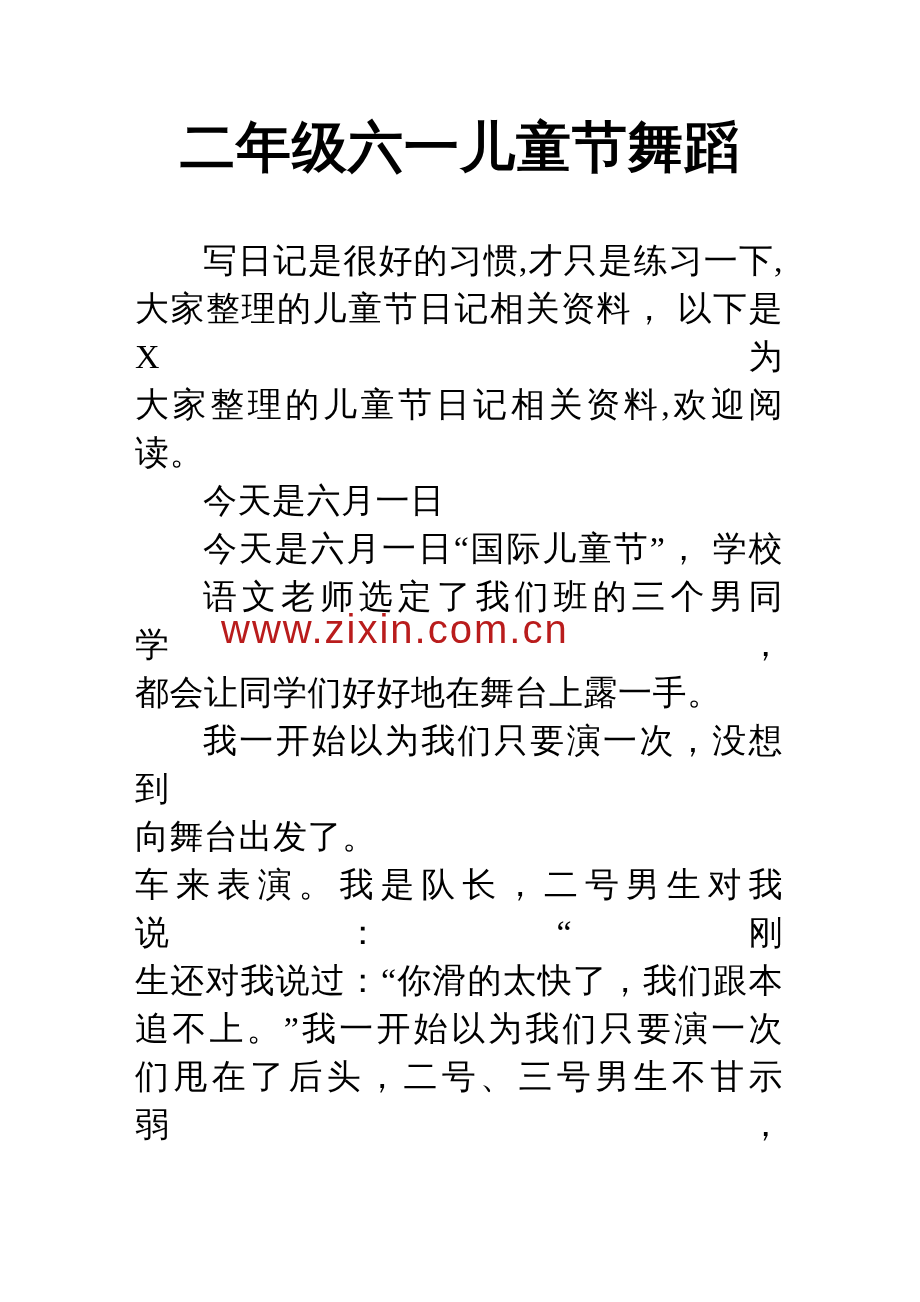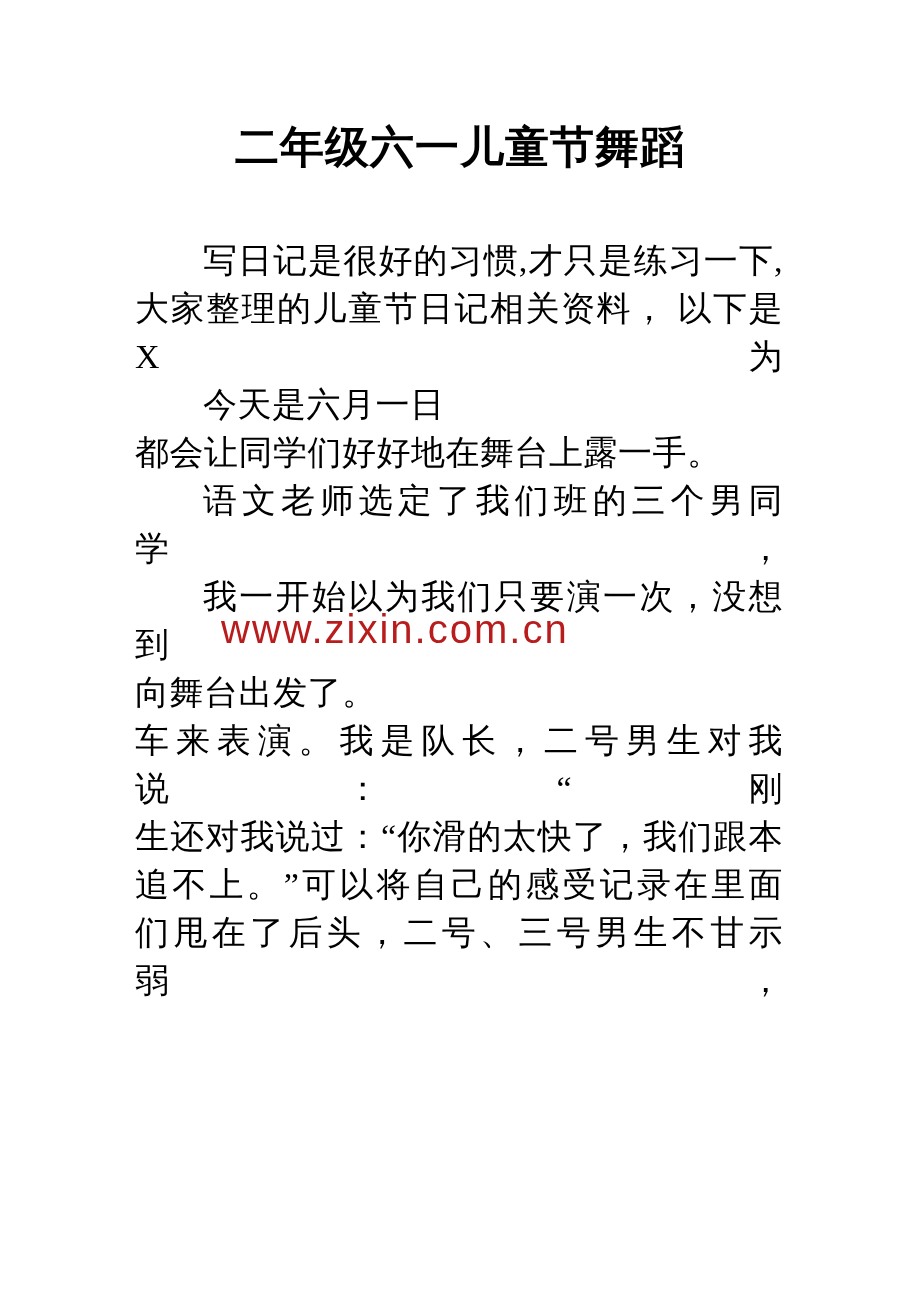--- a/index.html
+++ b/index.html
@@ -16,21 +16,21 @@
     font-family: "Liberation Serif", "DejaVu Serif", serif;
     color: #000000;
   }
   .doc-title {
     position: absolute;
     top: 116px;
     left: 0;
     width: 920px;
     margin: 0;
     text-align: center;
-    font-size: 44px;
+    font-size: 55px;
     line-height: 64px;
     font-weight: bold;
     letter-spacing: 1px;
     font-family: "Liberation Serif", "DejaVu Serif", serif;
   }
   .watermark {
     position: absolute;
     top: 606px;
     left: 221px;
     z-index: 1;
@@ -68,23 +68,25 @@
 <body>
 
 <div class="page">
   <h1 class="doc-title">二年级六一儿童节舞蹈</h1>
 
   <div class="watermark">www.zixin.com.cn</div>
 
   <div class="doc-body">
       <div class="line para-first">写日记是很好的习惯,才只是练习一下,</div>
       <div class="line">大家整理的儿童节日记相关资料， 以下是 X 为</div>
+      <div class="line para-last">大家整理的儿童节日记相关资料,欢迎阅读。</div>
       <div class="line para-first para-last">今天是六月一日</div>
+      <div class="line para-first">今天是六月一日“国际儿童节”， 学校</div>
+      <div class="line para-first">语文老师选定了我们班的三个男同学，</div>
       <div class="line para-last">都会让同学们好好地在舞台上露一手。</div>
-      <div class="line para-first">语文老师选定了我们班的三个男同学，</div>
       <div class="line para-first">我一开始以为我们只要演一次，没想到</div>
       <div class="line para-last">向舞台出发了。</div>
       <div class="line">车来表演。我是队长，二号男生对我说：“刚</div>
       <div class="line">生还对我说过：“你滑的太快了，我们跟本</div>
-      <div class="line">追不上。”可以将自己的感受记录在里面</div>
+      <div class="line">追不上。”我一开始以为我们只要演一次</div>
       <div class="line">们甩在了后头，二号、三号男生不甘示弱，</div>
     </div>
 </div>
 
 </body></html>

